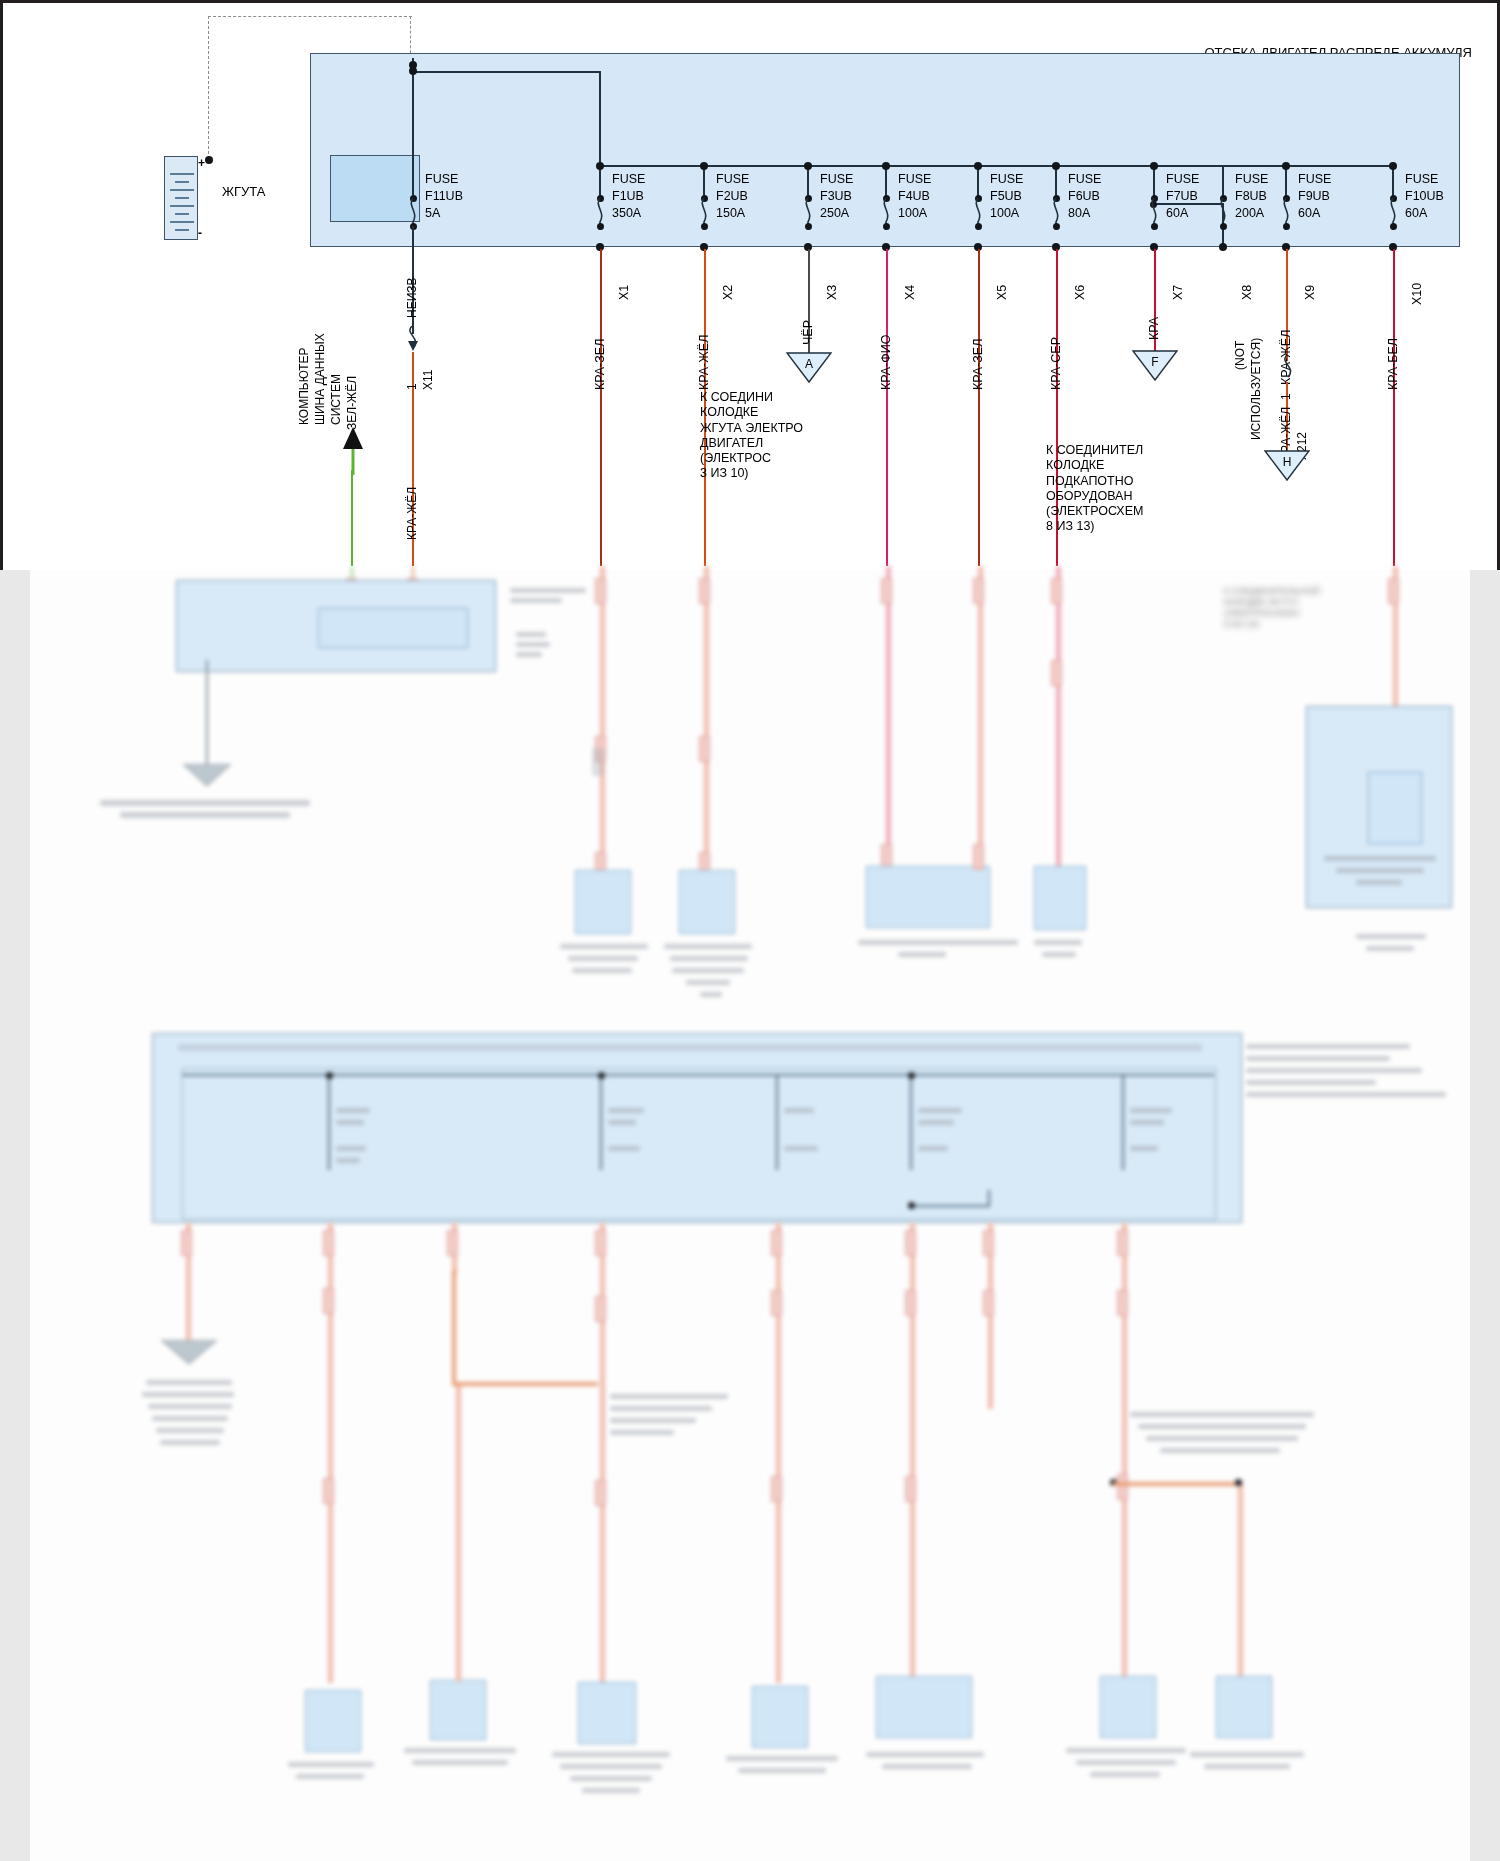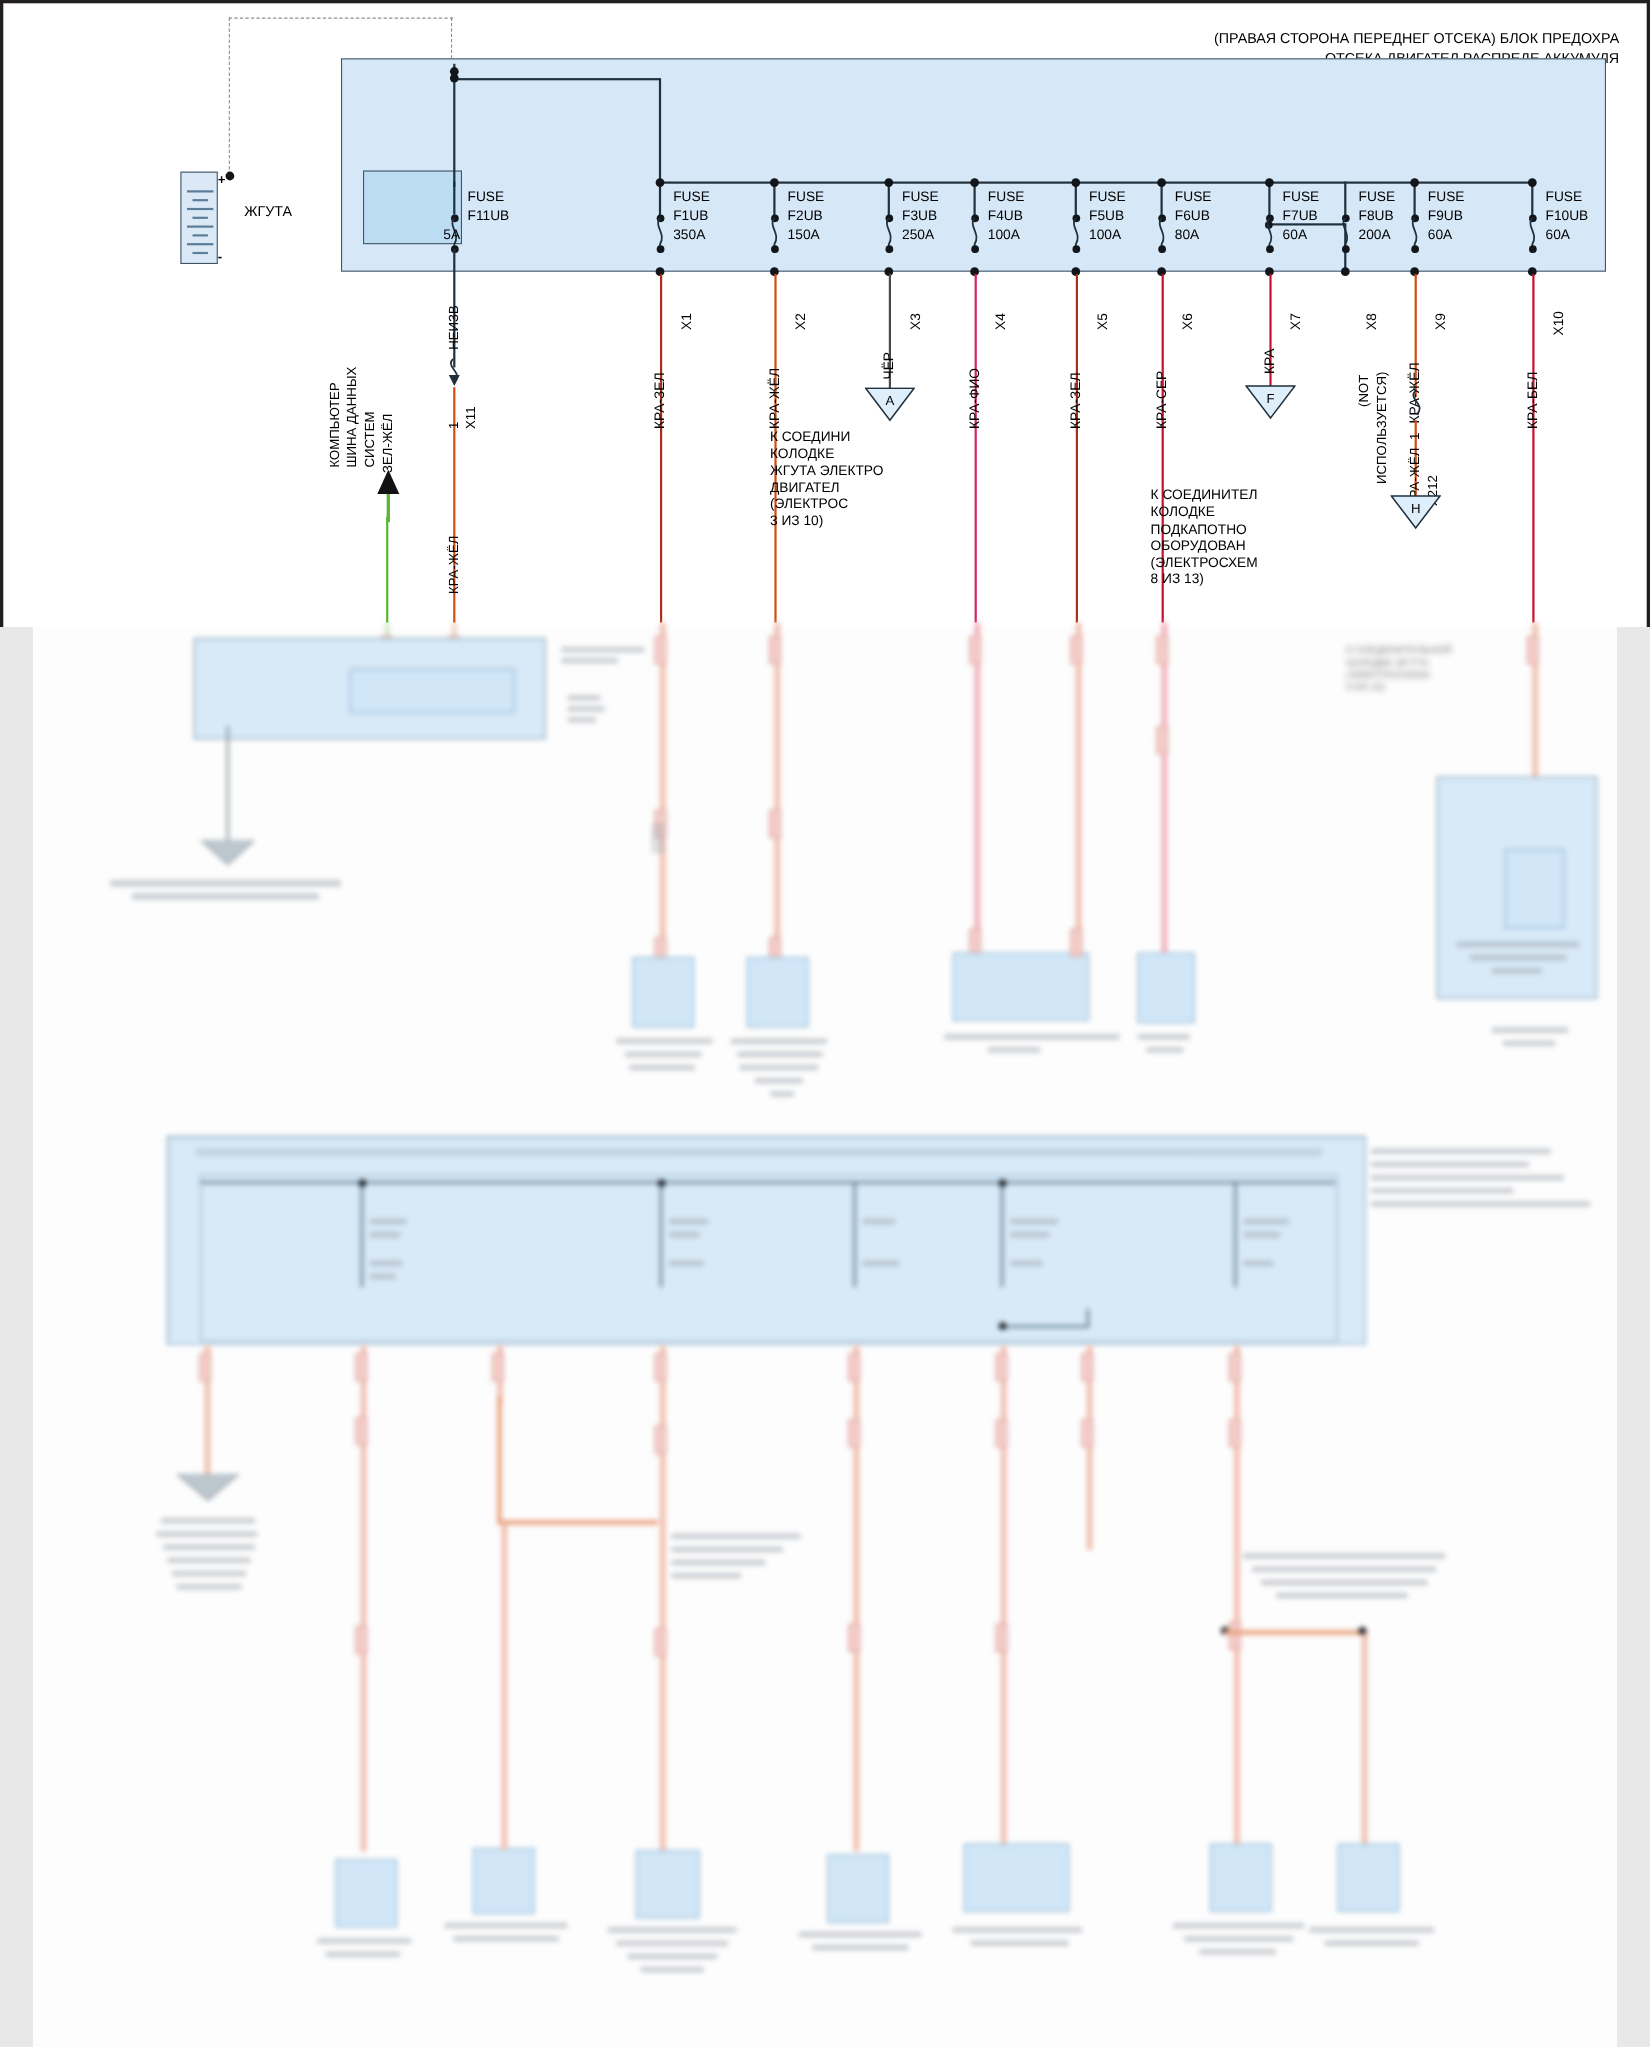--- a/index.html
+++ b/index.html
@@ -62,21 +62,20 @@
 
 <div id="page">
 
   <div class="frame-top"></div>
   <div class="frame-left"></div>
   <div class="frame-right"></div>
   <div class="gutter-l"></div>
   <div class="gutter-r"></div>
   <div class="lowerbg"></div>
 
-  <div class="hdr" style="right:28px;top:26px;width:760px;">(ПРАВАЯ СТОРОНА ПЕРЕДНЕГ ОТСЕКА) БЛОК ПРЕДОХРА</div>
   <div class="hdr" style="right:28px;top:44px;width:760px;">ОТСЕКА ДВИГАТЕЛ РАСПРЕДЕ АККУМУЛЯ</div>
 
   <div class="dash" style="left:208px;top:16px;width:204px;height:0;border-top-width:1.8px;border-left:0;border-right:0;border-bottom:0;"></div>
   <div class="dash" style="left:208px;top:16px;width:0;height:143px;border-left-width:1.8px;border-top:0;border-right:0;border-bottom:0;"></div>
   <div class="dash" style="left:410px;top:16px;width:0;height:42px;border-left-width:1.8px;border-top:0;border-right:0;border-bottom:0;"></div>
 
   <div class="dot" style="left:209px;top:160px;"></div>
   <div class="batt">
     <div class="bplate long" style="top:16px;"></div>
     <div class="bplate short" style="top:24px;"></div>
@@ -106,21 +105,21 @@
   <div class="dot sm" style="left:1153px;top:204px;"></div>
 
   <div class="vline" style="left:412px;top:165px;height:30px;background:#20303c;"></div>
   <div class="dot sm" style="left:413px;top:198px;"></div>
   <svg class="squig" style="left:406px;top:198px;" viewBox="0 0 14 32">
     <path d="M7 0 C 1 8, 13 14, 7 24 L7 32" fill="none" stroke="#20303c" stroke-width="1.6"></path>
     </svg>
   <div class="dot sm" style="left:413px;top:226px;"></div>
   <div class="t" style="left:425px;top:172px;">FUSE</div>
   <div class="t" style="left:425px;top:189px;">F11UB</div>
-  <div class="t" style="left:403px;top:206px;">5A</div>
+  <div class="t" style="left:425px;top:206px;">5A</div>
 
   <div class="vline" style="left:599px;top:165px;height:33px;background:#20303c;"></div>
   <div class="dot sm" style="left:600px;top:198px;"></div>
   <svg class="squig" style="left:593px;top:198px;" viewBox="0 0 14 32">
     <path d="M7 0 C 1 8, 13 14, 7 24 L7 32" fill="none" stroke="#20303c" stroke-width="1.6"></path>
     </svg>
   <div class="dot sm" style="left:600px;top:226px;"></div>
   <div class="t" style="left:612px;top:172px;">FUSE</div>
   <div class="t" style="left:612px;top:189px;">F1UB</div>
   <div class="t" style="left:612px;top:206px;">350A</div>

